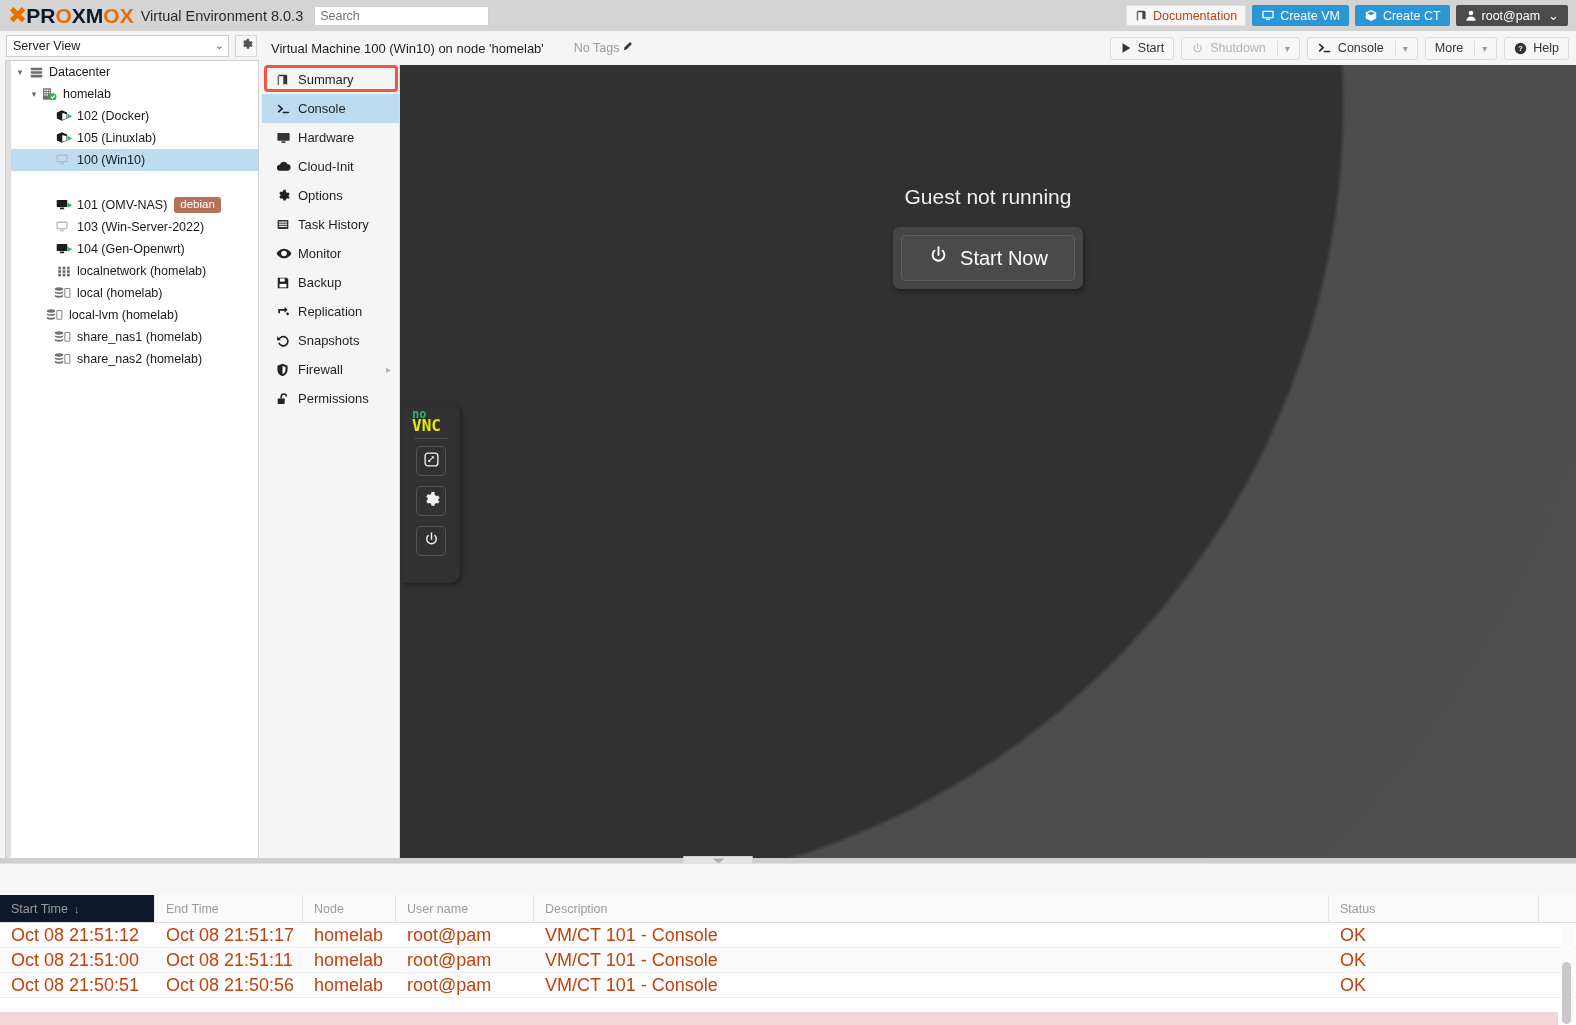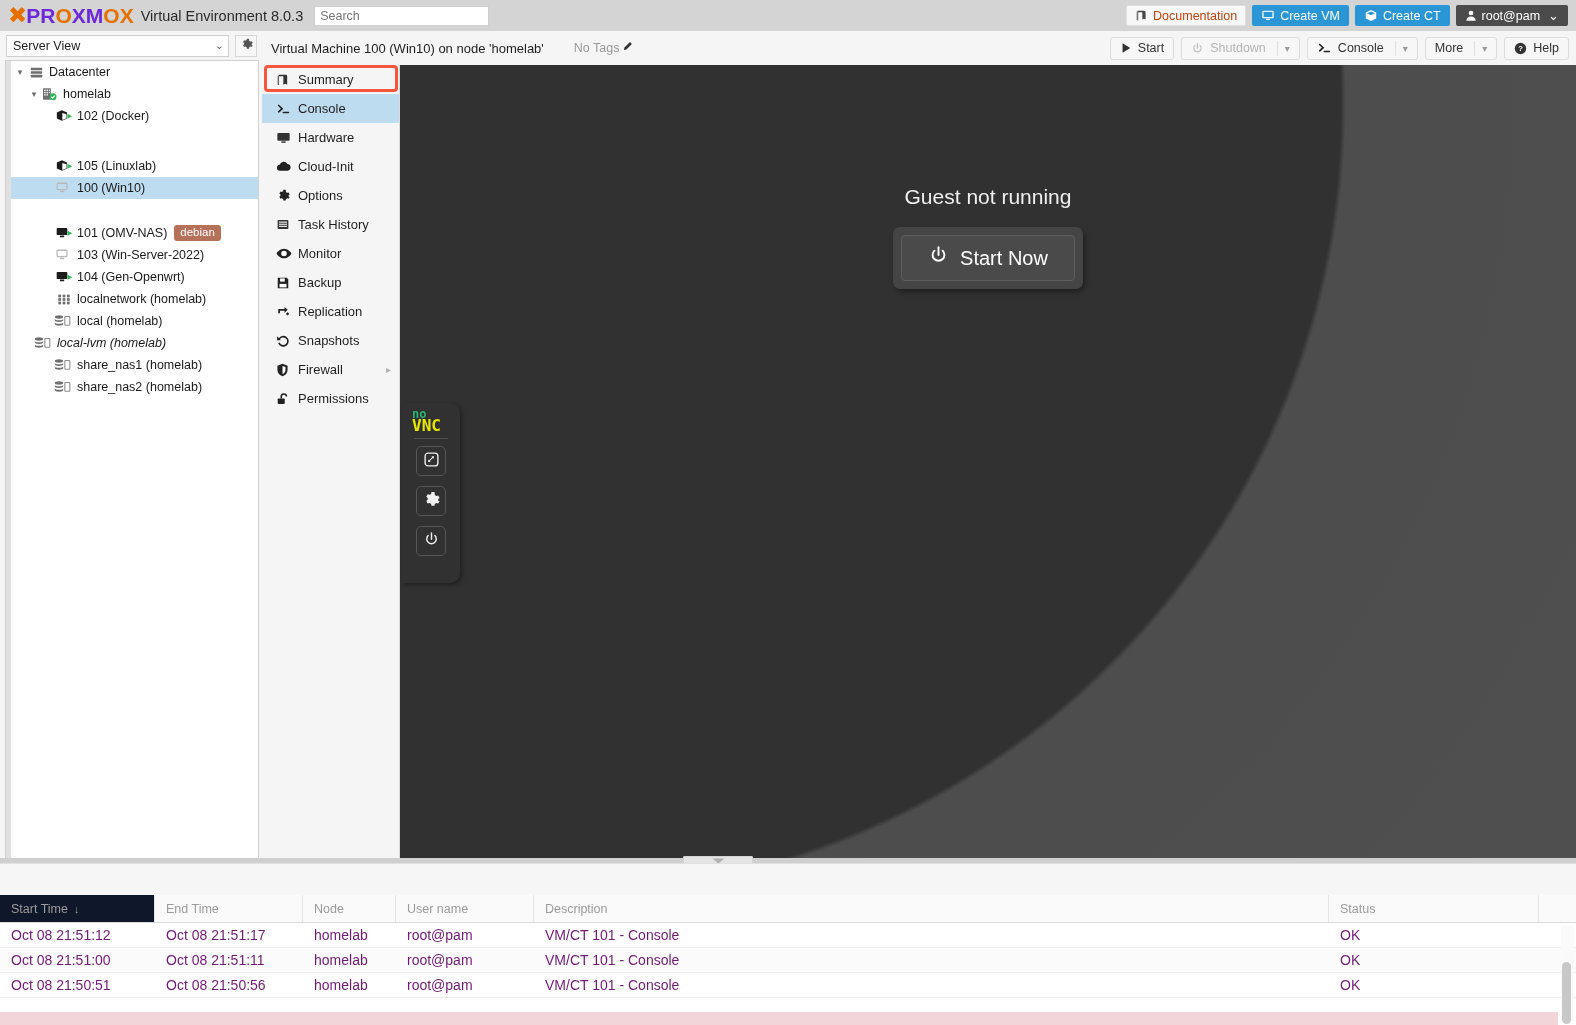--- a/index.html
+++ b/index.html
@@ -23,21 +23,21 @@
   #logo .x {
     font-weight: bold; font-size: 23px; color:#e57000;
     letter-spacing:-1px; line-height:1;
     font-family:"DejaVu Sans", sans-serif;
   }
   .logo-text {
     font-weight:bold; font-size:21px; letter-spacing:0px;
     font-family:"Liberation Sans", sans-serif; line-height:1;
   }
   .logo-text .o { color:#e57000; }
-  .logo-text .b { color:#6d28d9; }
+  .logo-text .b { color:#0f172a; }
   #prod-name { font-size:14.5px; color:#2b2b2b; margin-left:7px; }
   #search {
     margin-left:11px; width:175px; height:20px;
     background:#fff; border:1px solid #cfcfcf;
     font-size:12.5px; color:#9a9a9a; padding:0 5px;
     font-family:"Liberation Sans", sans-serif;
   }
   #header-right { margin-left:auto; display:flex; align-items:center; gap:6px; margin-right:8px;}
   .hbtn {
     height:21px; display:flex; align-items:center; gap:5px;
@@ -194,21 +194,21 @@
   #grid { position:absolute; left:0; right:0; top:31px; bottom:0; background:#fff; }
   #grid-head { display:flex; height:28px; background:#fafafa; border-bottom:1px solid #dcdcdc; }
   .gh {
     font-size:12.5px; color:#9b9b9b; display:flex; align-items:center;
     padding-left:11px; border-right:1px solid #e6e6e6; cursor:pointer;
   }
   .gh.sorted { background:#0f172a; }
   .gh .sarrow { margin-left:6px; font-size:11px; color:#9b9b9b; }
   .grow { display:flex; height:25px; border-bottom:1px solid #eeeeee; }
   .grow.alt { background:#fbfbfb; }
-  .gc { font-size:14px; color:#701a75; display:flex; align-items:center; padding-left:11px; }
+  .gc { font-size:18px; color:#c2410c; display:flex; align-items:center; padding-left:11px; }
   .c-start { width:155px; }
   .c-end   { width:148px; }
   .c-node  { width:93px; }
   .c-user  { width:138px; }
   .c-desc  { width:795px; }
   .c-stat  { width:210px; }
   #pinkrow {
     position:absolute; left:0; right:18px; bottom:0; height:13px; background:#f2d5d9;
   }
   #bscroll {
@@ -327,21 +327,21 @@
           <span class="twist"></span>
           <span class="ticon">
             <svg width="17" height="14" viewBox="0 0 20 16">
               <path fill="#1c1c1c" d="M7 1.2 13 3.9v7L7 13.7 1 11V3.9z"></path>
               <path fill="#fff" d="M7.4 4.4 12.4 6v4.6l-5 2.2z"></path>
               <path fill="#2fb457" d="M13.4 5.3 19 8.2l-5.6 2.9z"></path>
             </svg>
           </span>
           <span class="tlabel">102 (Docker)</span>
         </div>
-        <div class="trow" style="padding-left: 36px; margin-top: 28px;">
+        <div class="trow" style="padding-left: 36px;">
           <span class="twist"></span>
           <span class="ticon">
             <svg width="17" height="14" viewBox="0 0 20 16">
               <path fill="#1c1c1c" d="M7 1.2 13 3.9v7L7 13.7 1 11V3.9z"></path>
               <path fill="#fff" d="M7.4 4.4 12.4 6v4.6l-5 2.2z"></path>
               <path fill="#2fb457" d="M13.4 5.3 19 8.2l-5.6 2.9z"></path>
             </svg>
           </span>
           <span class="tlabel">105 (Linuxlab)</span>
         </div>
@@ -414,21 +414,21 @@
               <g fill="#6f6f6f">
                 <ellipse cx="6" cy="3.2" rx="5" ry="2"></ellipse>
                 <path d="M1 5.2c0 1.1 2.2 2 5 2s5-.9 5-2v2c0 1.1-2.2 2-5 2s-5-.9-5-2z"></path>
                 <path d="M1 9.4c0 1.1 2.2 2 5 2s5-.9 5-2v2.2c0 1.1-2.2 2-5 2s-5-.9-5-2z"></path>
               </g>
               <rect x="13" y="2.6" width="6" height="10.5" rx="0.8" fill="none" stroke="#8c8c8c" stroke-width="1.3"></rect>
             </svg>
           </span>
           <span class="tlabel">local (homelab)</span>
         </div>
-        <div class="trow" style="padding-left: 16px; font-style: italic;">
+        <div class="trow" style="padding-left: 28px;">
           <span class="twist"></span>
           <span class="ticon">
             <svg width="21" height="14" viewBox="0 0 24 16">
               <g fill="#6f6f6f">
                 <ellipse cx="6" cy="3.2" rx="5" ry="2"></ellipse>
                 <path d="M1 5.2c0 1.1 2.2 2 5 2s5-.9 5-2v2c0 1.1-2.2 2-5 2s-5-.9-5-2z"></path>
                 <path d="M1 9.4c0 1.1 2.2 2 5 2s5-.9 5-2v2.2c0 1.1-2.2 2-5 2s-5-.9-5-2z"></path>
               </g>
               <rect x="13" y="2.6" width="6" height="10.5" rx="0.8" fill="none" stroke="#8c8c8c" stroke-width="1.3"></rect>
             </svg>

